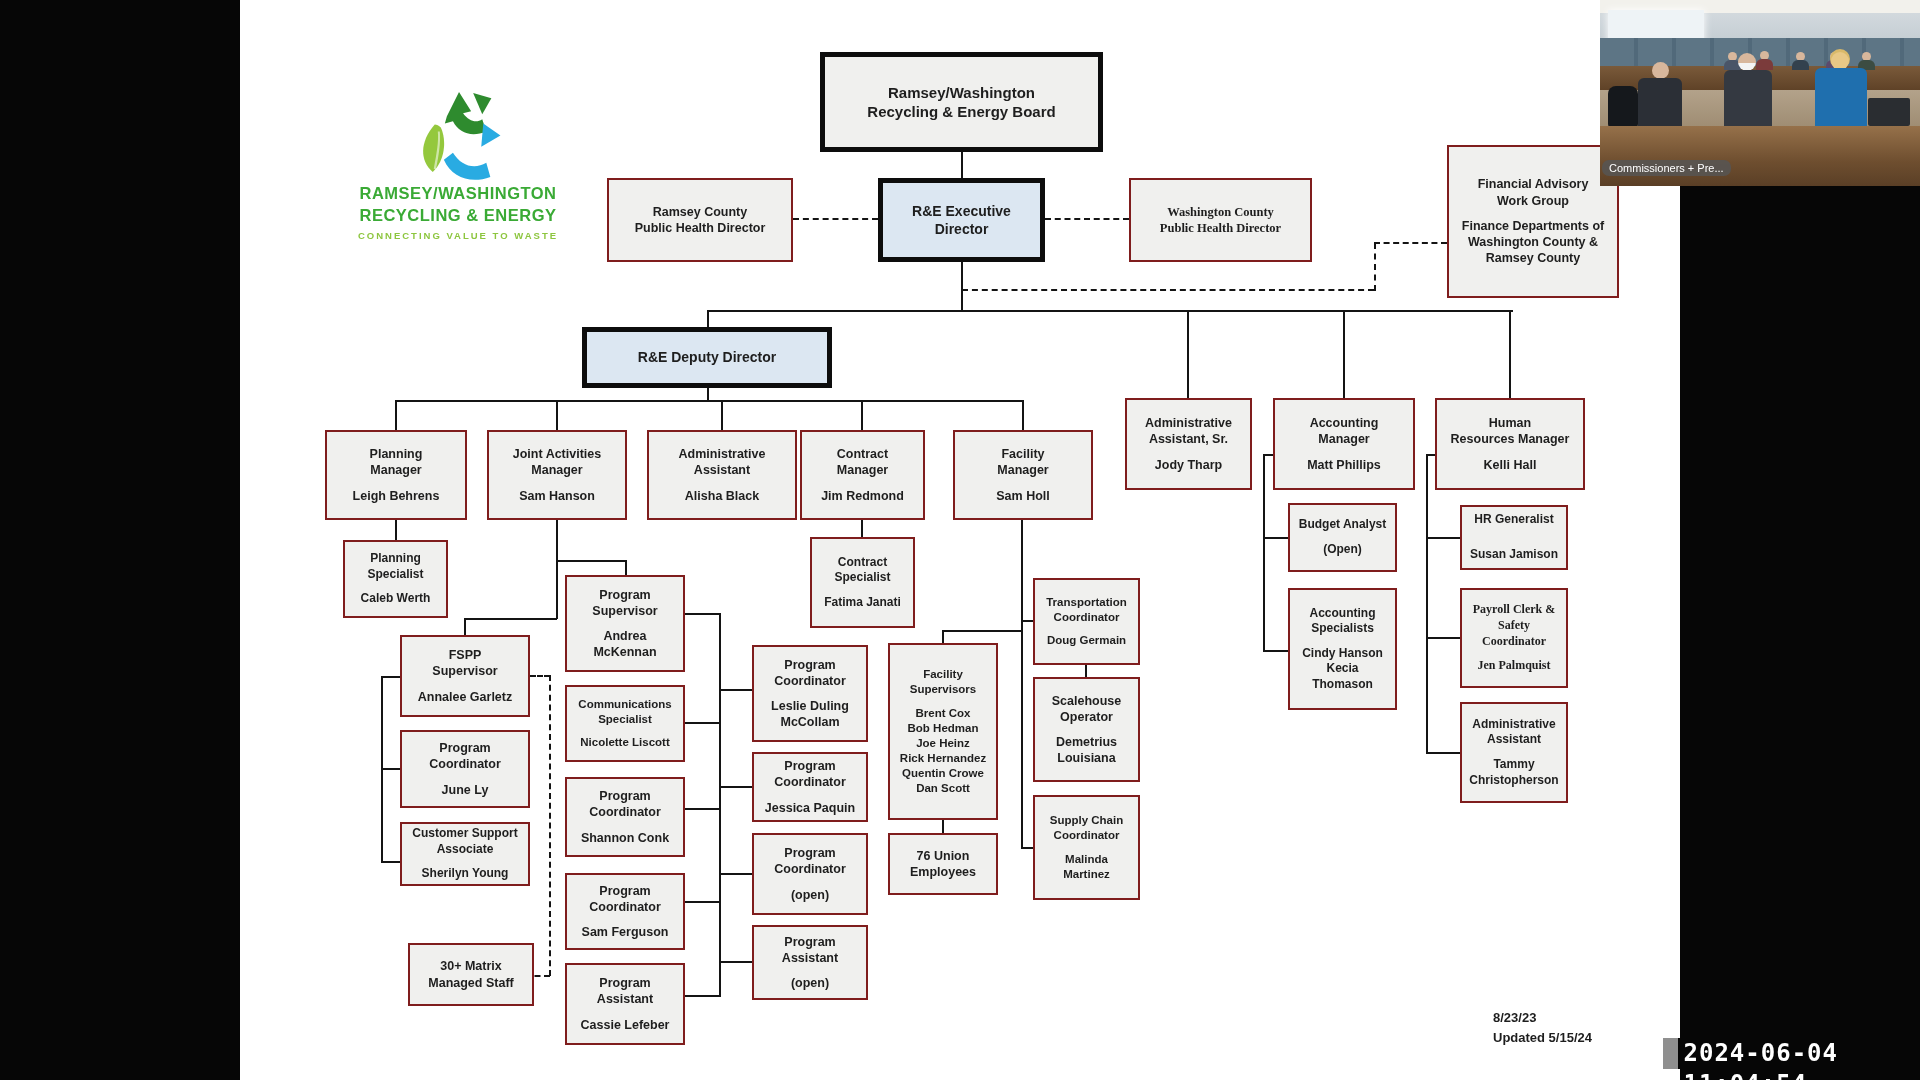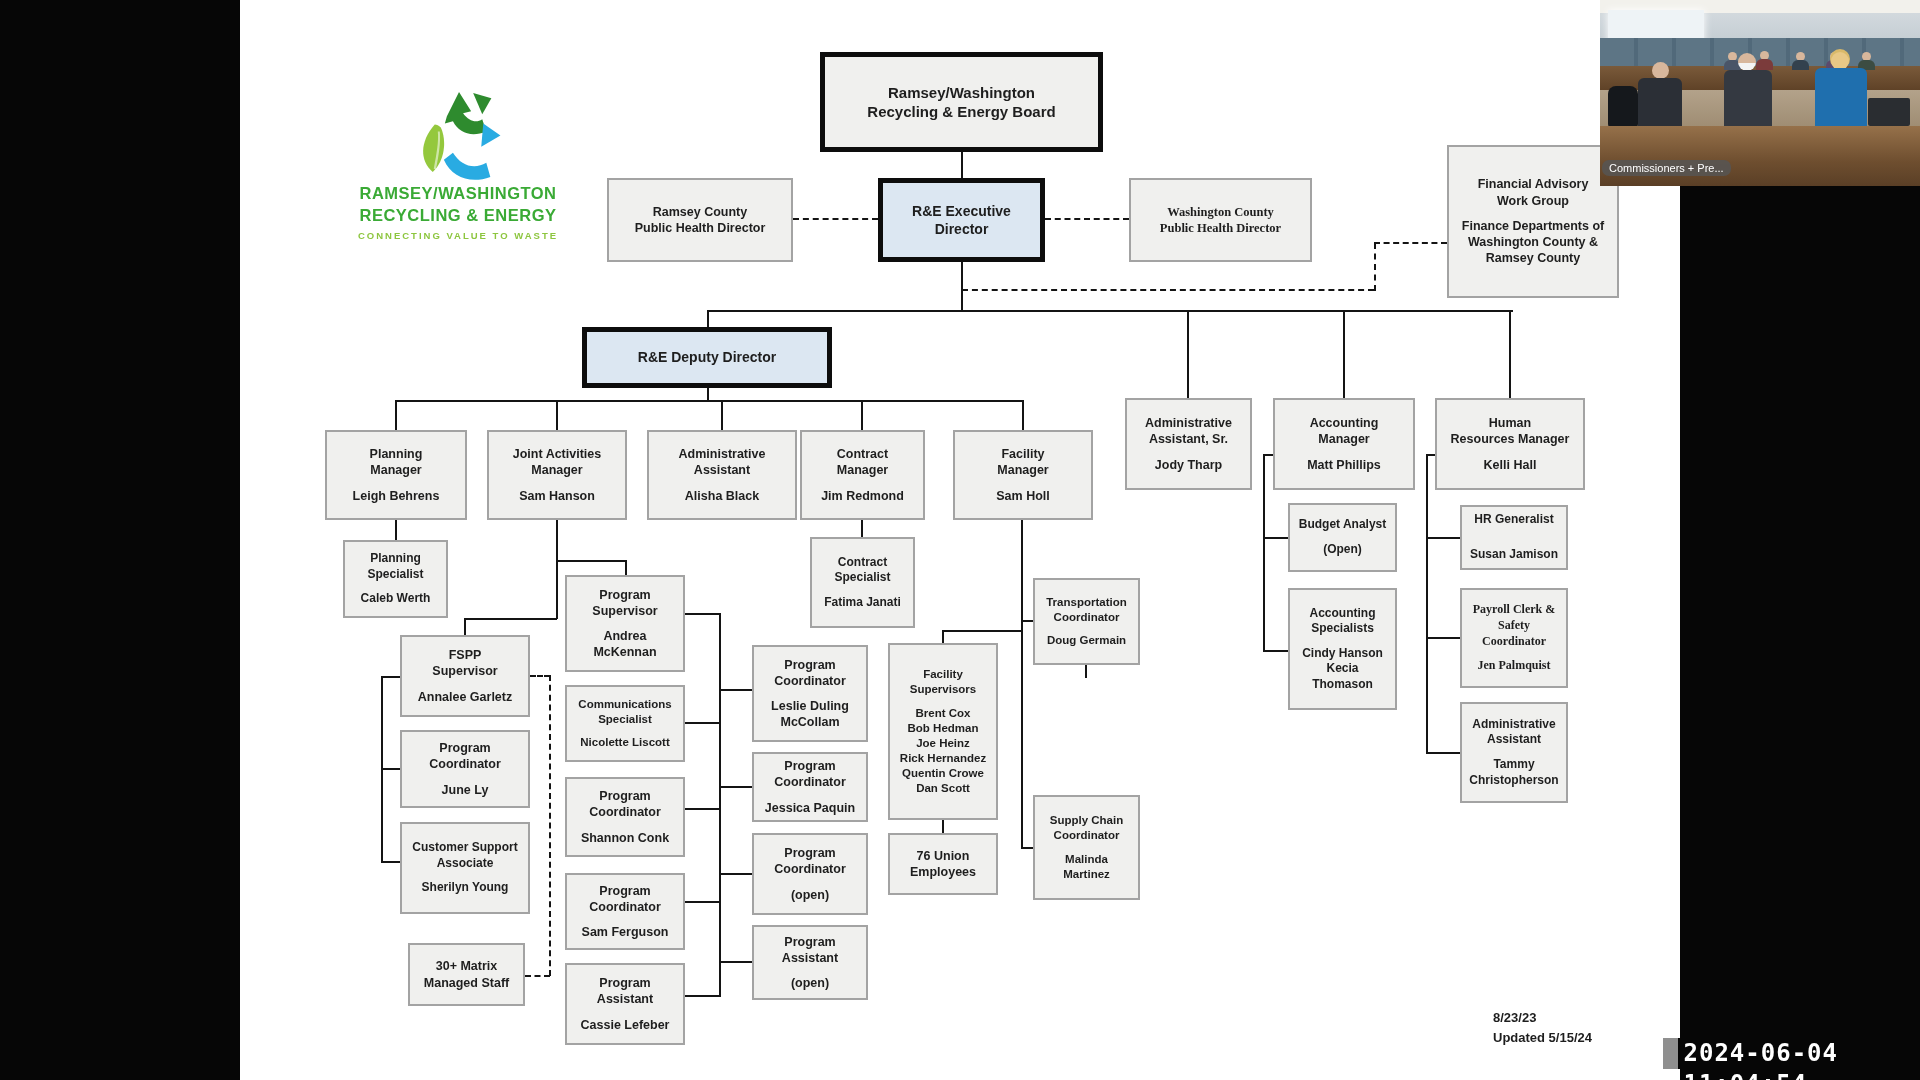--- a/index.html
+++ b/index.html
@@ -2,21 +2,21 @@
 <html><head>
 <meta charset="utf-8">
 <style>
   html,body{margin:0;padding:0;background:#000;}
   #stage{position:relative;width:1920px;height:1080px;background:#ffffff;overflow:hidden;
          font-family:"Liberation Sans",sans-serif;}
   .sidebar{position:absolute;top:0;width:240px;height:1080px;background:#060606;}
   #bar-left{left:0;} #bar-right{left:1680px;}
   
   #org{position:absolute;left:0;top:0;width:1920px;height:1080px;}
-  .node{position:absolute;background:#f0f0ee;border:2px solid #a3a3a3;display:flex;
+  .node{position:absolute;background:#f0f0ee;border:2px solid #7f1d1d;display:flex;
         flex-direction:column;justify-content:center;align-items:center;text-align:center;
         font-weight:bold;color:#1e1e1e;line-height:1.3;box-sizing:border-box;}
   .node .nt,.node .nn{white-space:pre-line;}
   .node .nn{margin-top:9px;}
   .node.thick{border-width:5px;border-color:#0d0d0d;}
   .node.blue{background:#dce7f2;border-width:5px;border-color:#0d0d0d;}
   .conn{position:absolute;}
   .ch{height:0;border-top:2px solid #141414;}
   .cv{width:0;border-left:2px solid #141414;}
   .ch.dsh{border-top-style:dashed;}
@@ -204,26 +204,26 @@
       <div class="node" style="left: 400px; top: 635px; width: 130px; height: 82px; font-size: 12.5px;">
         <div class="nt">FSPP
 Supervisor</div>
         <div class="nn">Annalee Garletz</div>
       </div>
       <div class="node" style="left: 400px; top: 730px; width: 130px; height: 78px; font-size: 12.5px;">
         <div class="nt">Program
 Coordinator</div>
         <div class="nn">June Ly</div>
       </div>
-      <div class="node" style="left: 400px; top: 822px; width: 130px; height: 92px; font-size: 12px;">
+      <div class="node" style="left: 400px; top: 822px; width: 130px; height: 64px; font-size: 12px;">
         <div class="nt">Customer Support
 Associate</div>
         <div class="nn">Sherilyn Young</div>
       </div>
-      <div class="node" style="left: 408px; top: 943px; width: 117px; height: 63px; font-size: 12.5px;">
+      <div class="node" style="left: 408px; top: 943px; width: 126px; height: 63px; font-size: 12.5px;">
         <div class="nt">30+ Matrix
 Managed Staff</div>
       </div>
       <div class="node" style="left: 565px; top: 575px; width: 120px; height: 97px; font-size: 12.5px;">
         <div class="nt">Program
 Supervisor</div>
         <div class="nn">Andrea
 McKennan</div>
       </div>
       <div class="node" style="left: 565px; top: 685px; width: 120px; height: 77px; font-size: 11.5px;">
@@ -283,20 +283,26 @@
 Dan Scott</div>
       </div>
       <div class="node" style="left: 888px; top: 833px; width: 110px; height: 62px; font-size: 12.5px;">
         <div class="nt">76 Union
 Employees</div>
       </div>
       <div class="node" style="left: 1033px; top: 578px; width: 107px; height: 87px; font-size: 11.5px;">
         <div class="nt">Transportation
 Coordinator</div>
         <div class="nn">Doug Germain</div>
+      </div>
+      <div class="node" style="left: 1033px; top: 677px; width: 107px; height: 105px; font-size: 12.5px;">
+        <div class="nt">Scalehouse
+Operator</div>
+        <div class="nn">Demetrius
+Louisiana</div>
       </div>
       <div class="node" style="left: 1033px; top: 795px; width: 107px; height: 105px; font-size: 11.5px;">
         <div class="nt">Supply Chain
 Coordinator</div>
         <div class="nn">Malinda
 Martinez</div>
       </div>
       <div class="node" style="left: 1288px; top: 503px; width: 109px; height: 69px; font-size: 12px;">
         <div class="nt">Budget Analyst</div>
         <div class="nn">(Open)</div>

